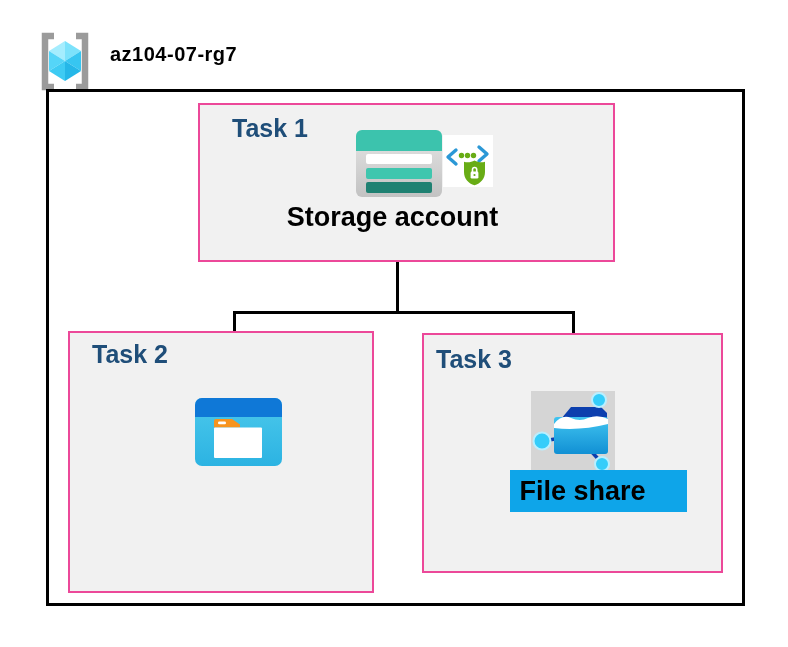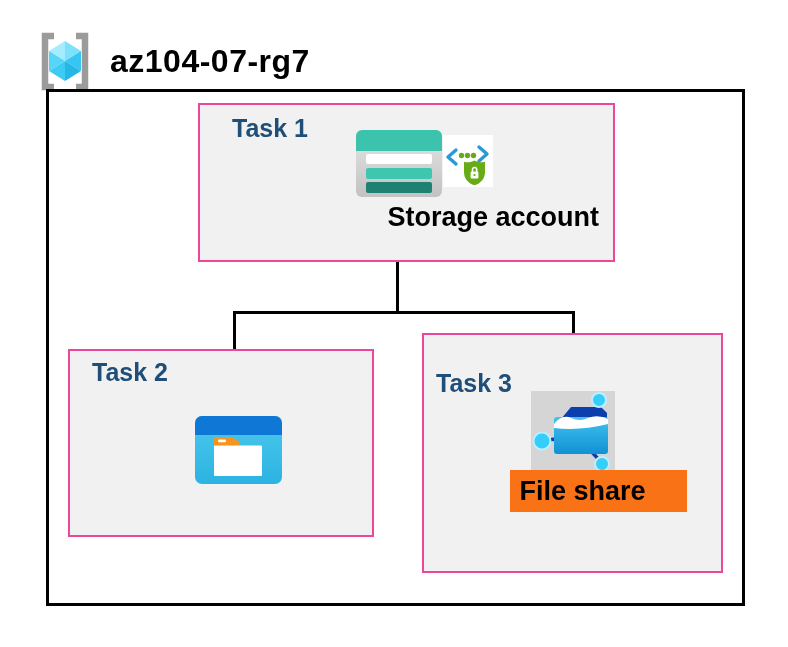--- a/index.html
+++ b/index.html
@@ -2,58 +2,58 @@
 <html><head>
 <meta charset="utf-8">
 <style>
   * { margin:0; padding:0; box-sizing:border-box; }
   body { background:#fff; }
   .canvas {
     position:relative; width:788px; height:647px; background:#ffffff;
     font-family:"Liberation Sans", sans-serif; overflow:hidden;
   }
   .rg-title {
-    position:absolute; left:110px; top:43px; font-size:32px; font-weight:bold;
+    position:absolute; left:110px; top:43px; font-size:20px; font-weight:bold;
     color:#000; letter-spacing:0.5px;
   }
   .outer-box {
     position:absolute; left:46px; top:89px; width:699px; height:517px;
     border:3px solid #000; background:#fff;
   }
   .task-box {
     position:absolute; background:#f1f1f1; border:2px solid #ec4899;
   }
   .task1 { left:198px; top:103px; width:417px; height:159px; }
-  .task2 { left:68px;  top:349px; width:306px; height:188px; }
+  .task2 { left:68px;  top:331px; width:306px; height:262px; }
   .task3 { left:422px; top:333px; width:301px; height:240px; }
   .task-label {
     position:absolute; font-size:25px; font-weight:bold; color:#1f4e79;
   }
   .task1 .task-label { left:32px; top:9px; }
   .task2 .task-label { left:22px; top:7px; }
-  .task3 .task-label { left:12px; top:10px;margin-top:24px; }
+  .task3 .task-label { left:12px; top:10px; }
   .resource-label {
-    position:absolute; left:0; width:100%; text-align:right;
+    position:absolute; left:0; width:100%; text-align:center;
     font-size:27px; font-weight:bold; color:#000;
   }
   .task1 .resource-label { top:97px; transform:translateX(-14px); }
   .task2 .resource-label { top:150px; transform:translateX(17px); }
   .line { position:absolute; background:#000; }
   .v1 { left:396px; top:262px; width:3px; height:51px; }
   .h1 { left:233px; top:311px; width:342px; height:3px; }
   .v2 { left:233px; top:311px; width:3px; height:90px; }
   .v3 { left:572px; top:311px; width:3px; height:81px; }
   .icon-abs { position:absolute; }
   .fs-icon-wrap {
     position:absolute; left:107px; top:56px; width:84px; height:82px;
     background:#d5d5d5;
   }
   .fs-label-rect {
     position:absolute; left:86px; top:135px; width:177px; height:42px;
-    background:#f97316;
+    background:#0ea5e9;
   }
   .fs-label-rect .fs-text {
     width:100%; height:42px; line-height:42px; text-align:center;
     font-size:27px; font-weight:bold; color:#000; transform:translateX(-16px);
   }
 </style>
 </head>
 <body>
 
 <div class="canvas">

